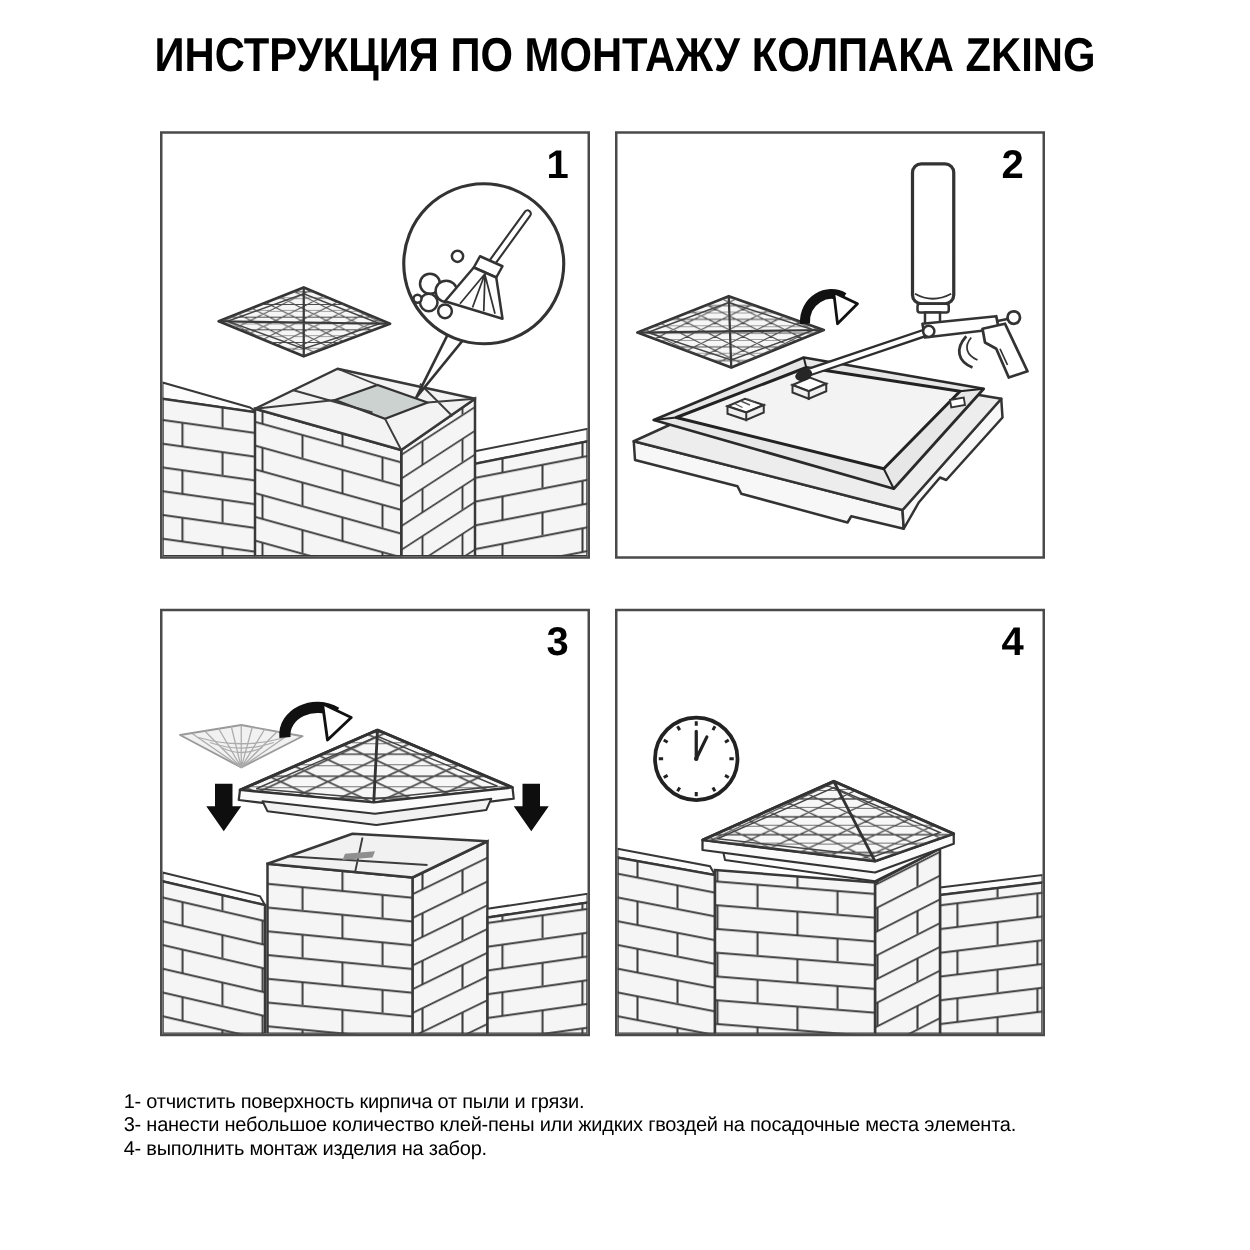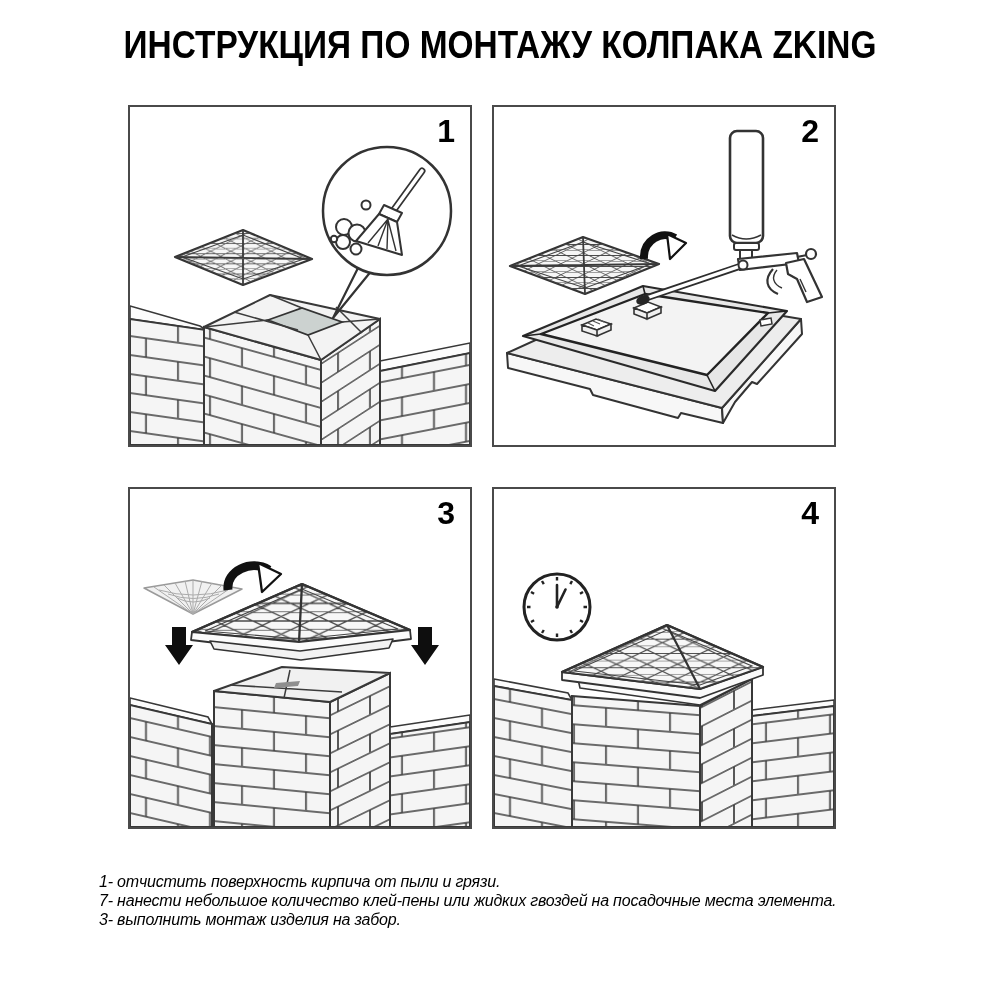--- a/index.html
+++ b/index.html
@@ -5,21 +5,21 @@
   html,body{margin:0;padding:0;background:#fff;}
   body{width:1000px;height:1000px;position:relative;font-family:"Liberation Sans",sans-serif;color:#000;overflow:hidden;}
   .title{position:absolute;top:24px;left:0;width:1000px;text-align:center;font-size:38px;font-weight:bold;margin:0;letter-spacing:0;transform:scaleX(.88);white-space:nowrap;}
   .panel{position:absolute;width:340px;height:338px;border:2px solid #4a4a4a;background:#fff;}
   #panel1{left:128px;top:105px}
   #panel2{left:492px;top:105px}
   #panel3{left:128px;top:487px}
   #panel4{left:492px;top:487px}
   .panel svg{position:absolute;left:0;top:0;width:340px;height:338px;}
   .num{position:absolute;top:8px;right:15px;font-size:32px;font-weight:bold;line-height:1;}
-  .instr{position:absolute;left:99px;top:872px;font-size:16px;line-height:19px;letter-spacing:-0.2px;font-style:italic;}
+  .instr{position:absolute;left:99px;top:872px;font-size:16px;line-height:19px;letter-spacing:-0.2px;}
 </style>
 </head>
 <body>
 
 <h1 class="title">ИНСТРУКЦИЯ ПО МОНТАЖУ КОЛПАКА ZKING</h1>
 
 <figure class="panel" id="panel1" style="margin:0">
   <svg viewBox="0 0 340 338">
     <defs>
       <pattern id="b1l" patternUnits="userSpaceOnUse" width="64" height="38" patternTransform="skewY(8)">
@@ -251,15 +251,15 @@
       <path d="M63 91.5L63 88M76.3 95.1L78 92M86 104.8L89 103M89.5 118L93 118M86 131.3L89 133M76.3 141L78 144M63 144.5L63 148M49.8 141L48 144M40.1 131.3L37 133M36.5 118L33 118M40.1 104.8L37 103M49.8 95.1L48 92" stroke="#222" stroke-width="2.4" fill="none"></path>
       <path d="M63 118L63 96M63 118L71.5 100.5" stroke="#222" stroke-width="2.6" stroke-linecap="round" fill="none"></path>
       <circle cx="63" cy="118" r="1.8" fill="#222"></circle>
     </g>
   </svg>
   <div class="num">4</div>
 </figure>
 
 <div class="instr">
   <div>1- отчистить поверхность кирпича от пыли и грязи.</div>
-  <div>7- нанести небольшое количество клей-пены или жидких гвоздей на посадочные места элемента.</div>
-  <div>3- выполнить монтаж изделия на забор.</div>
+  <div>3- нанести небольшое количество клей-пены или жидких гвоздей на посадочные места элемента.</div>
+  <div>4- выполнить монтаж изделия на забор.</div>
 </div>
 
 </body></html>

